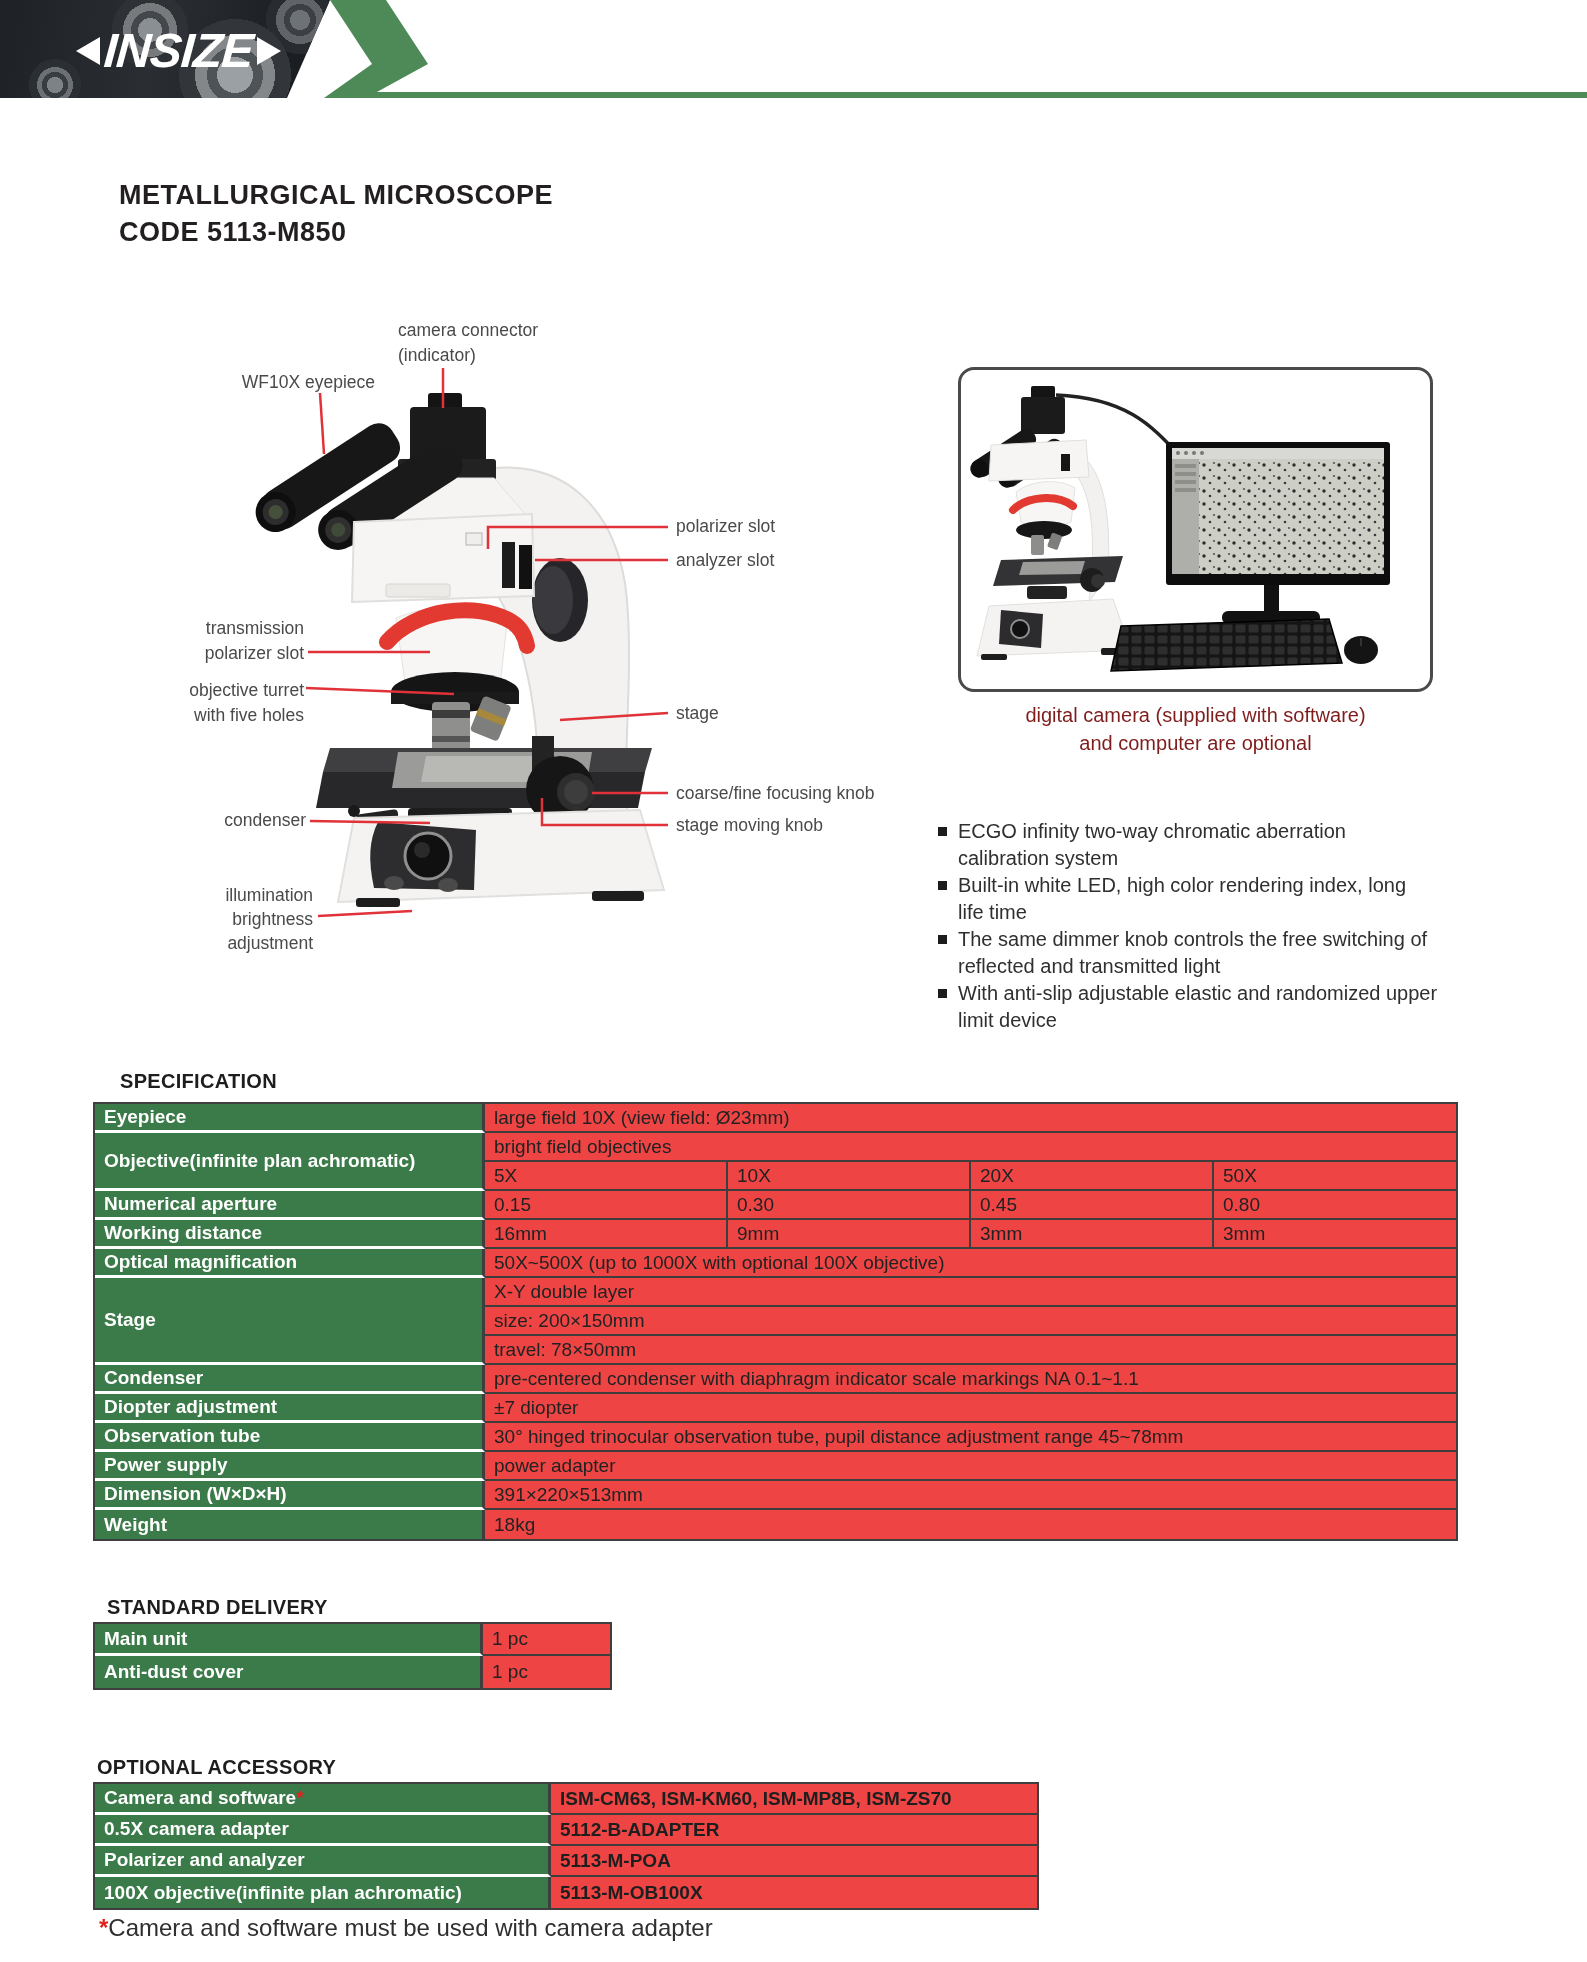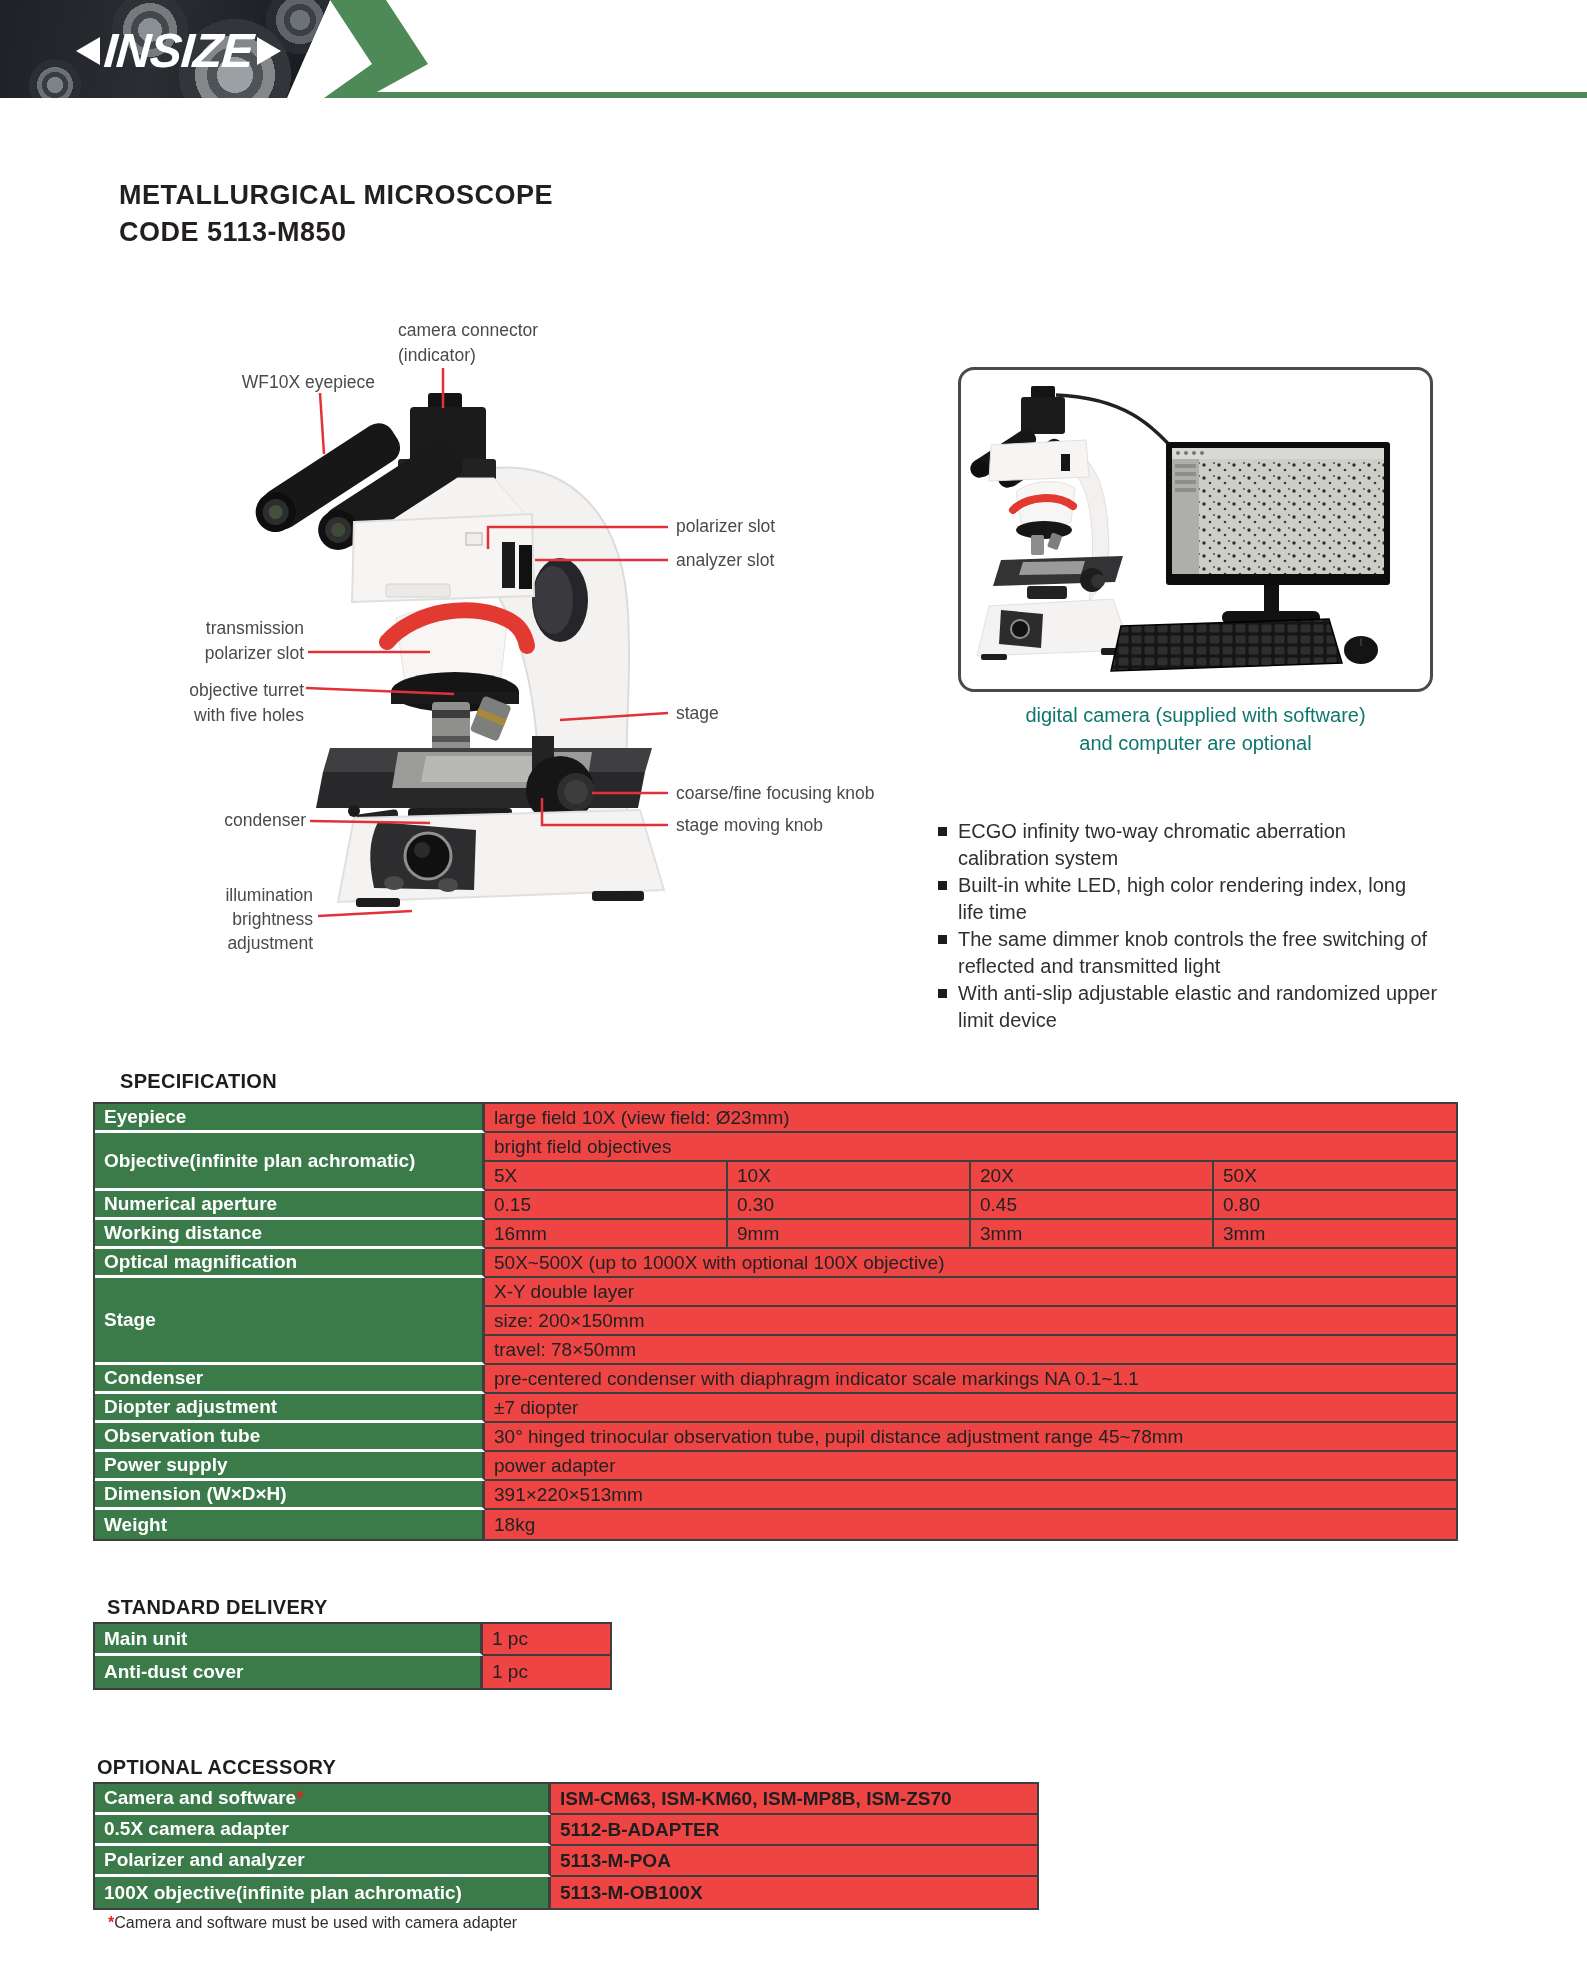--- a/index.html
+++ b/index.html
@@ -31,21 +31,21 @@
 
   
   .dlabel{position:absolute;font-size:17.5px;color:#4a4a4a;line-height:25px;}
   .dlabel span{display:block;}
   .ra{text-align:right;}
 
   
   .cam-box{position:absolute;left:958px;top:367px;width:469px;height:319px;
     border:3px solid #4a4a4a;border-radius:16px;overflow:hidden;background:#fff;}
   .cam-caption{position:absolute;left:958px;top:701px;width:475px;text-align:center;
-    font-size:20px;color:#0f766e;line-height:28px;}
+    font-size:20px;color:#7f1d1d;line-height:28px;}
   .cam-caption span{display:block;}
 
   
   .features{position:absolute;left:938px;top:818px;width:545px;list-style:none;margin:0;padding:0;}
   .features li{position:relative;padding-left:20px;font-size:20px;line-height:27px;color:#2f2f2f;margin:0;}
   .features .sq{position:absolute;left:0;top:9px;width:9px;height:9px;background:#1c1c1c;display:block;}
   .features li span.t{display:block;}
 
   
   .sect{position:absolute;font-size:20px;font-weight:bold;color:#1d1d1d;letter-spacing:0.3px;}
@@ -58,21 +58,21 @@
        border-bottom:3px solid #ffffff;border-right:3px solid #3e3e3e;padding-left:13px;}
   td.v{background:#ef4444;color:#222;border-bottom:2px solid #3e3e3e;border-right:2px solid #3e3e3e;}
   td.v.lc{border-right:none;}
   tr.lr td{border-bottom:none;}
   td.vb{font-weight:bold;color:#1e1e1e;}
   .spec td{height:29px;}
   .deliv td{height:32px;}
   .opt td{height:31px;}
   .red{color:#e0231f;}
 
-  .footnote{position:absolute;left:108px;top:1914px;font-size:16px;color:#2f2f2f;}
+  .footnote{position:absolute;left:99px;top:1914px;font-size:24px;color:#2f2f2f;}
   .footnote .red{font-weight:bold;}
 
   svg{display:block;}
 </style>
 </head>
 <body>
 
 <div id="page">
 
   <div>

